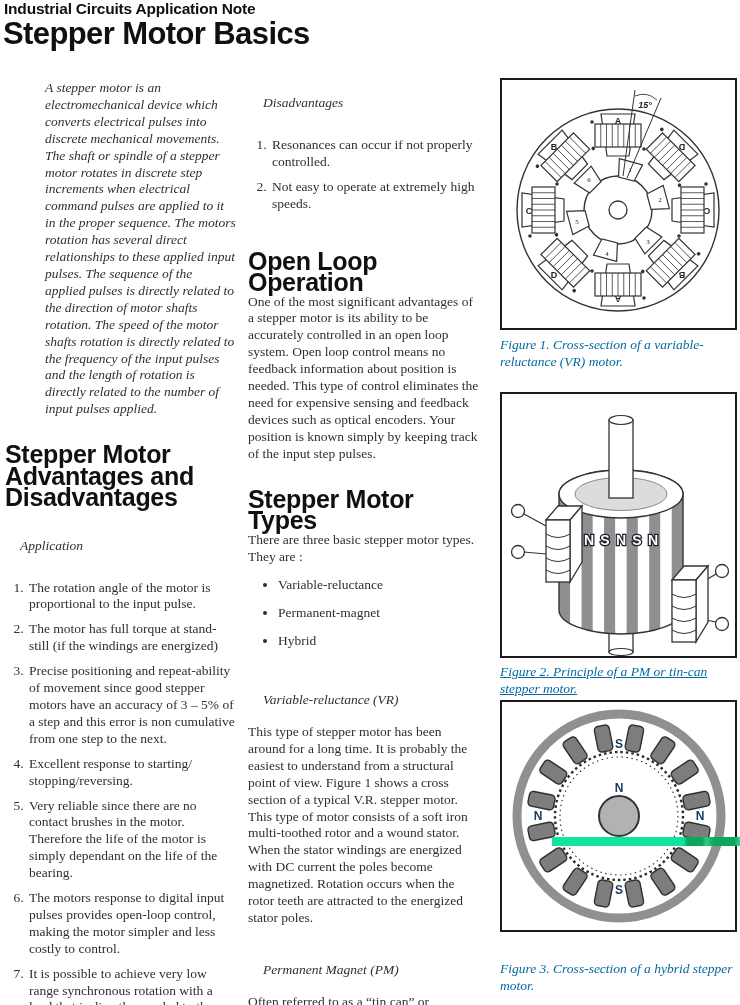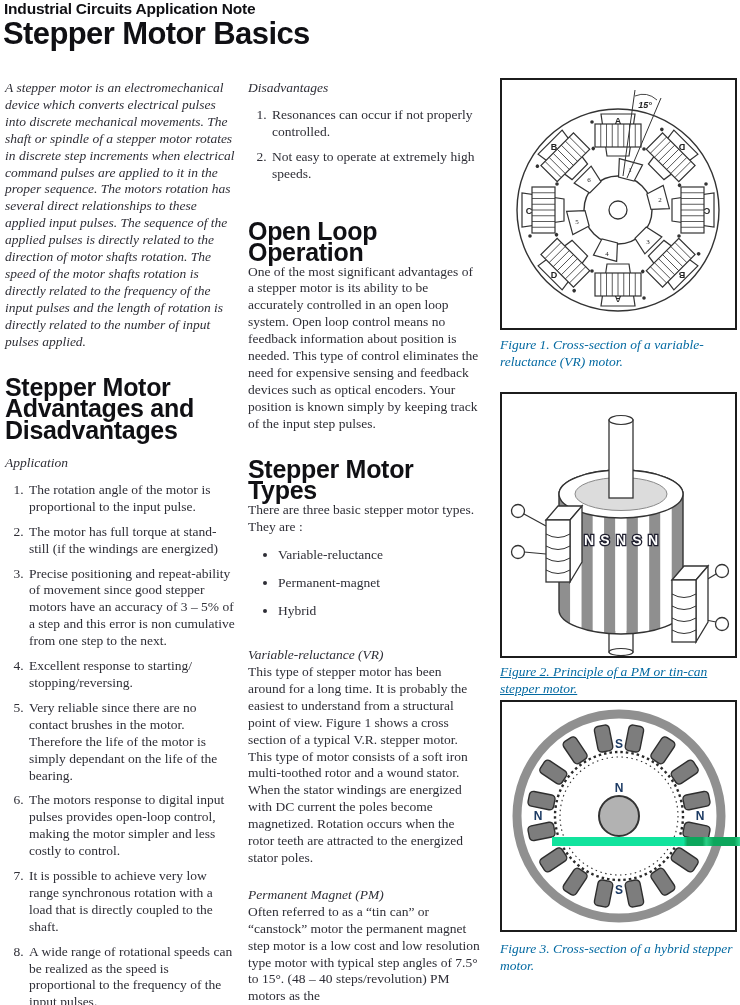--- a/index.html
+++ b/index.html
@@ -9,41 +9,41 @@
   .kicker{position:absolute;left:4px;top:0px;font-family:"Liberation Sans",sans-serif;
           font-weight:bold;font-size:15.5px;color:#101014;letter-spacing:-0.2px;}
   .title{position:absolute;left:3px;top:16px;font-family:"Liberation Sans",sans-serif;
          font-weight:bold;font-size:31px;color:#101014;letter-spacing:-0.6px;}
   
   .col{position:absolute;top:80px;font-size:13.5px;line-height:16.9px;}
   #col1{left:5px;width:231px;}
   #col2{left:248px;width:233px;}
   #col3{left:500px;width:240px;top:78px;height:864px;}
   p{margin:0;}
-  .intro{font-style:italic;}
+  .intro{font-style:italic;margin-left:40px;}
   .h2{font-family:"Liberation Sans",sans-serif;font-weight:bold;font-size:25px;
       line-height:21.5px;color:#101014;letter-spacing:-0.3px;margin:0;}
-  .sublabel{font-style:italic;margin:0;}
+  .sublabel{font-style:italic;margin:15px;}
   ol.num-list{margin:0;padding:0 0 0 22px;}
   ol.num-list li{margin:0 0 8px 0;padding-left:2px;}
   ul.bullet-list{margin:0;padding:0 0 0 30px;list-style:disc;}
   ul.bullet-list li{margin:0 0 11px 0;}
   .sp-intro-head{height:26px;}
   .sp-head-label{height:14px;}
   .sp-label-list{height:10px;}  .sp12{height:12px;}  .sp20{height:20px;}
   .sp26{height:26px;} .sp30{height:30px;} .sp16{height:16px;}
   
   .figbox{position:absolute;left:0;width:237px;border:2px solid #1c1c1c;background:#fff;box-sizing:border-box;}
   .figcap{position:absolute;left:0;width:237px;font-style:italic;font-size:13.5px;line-height:17px;color:#0369a1;}
   #fig1{top:0;height:252px;}
   #cap1{top:258px;}
   #fig2{top:314px;height:266px;}
   #cap2{top:585px;text-decoration:underline;}
   #fig3{top:622px;height:232px;}
-  #cap3{top:862px;}
+  #cap3{top:882px;}
   svg{display:block;}
   .hl-bar{position:absolute;left:552px;top:837px;width:188px;height:9px;
           background:linear-gradient(90deg,#12e39d 0%,#12e39d 70%,#0ca65c 72%,#0ca65c 80%,#2bcf85 82%,#0ca65c 86%,#0ca65c 97%,#31d992 100%);}
   .figlabel{font-family:"Liberation Sans",sans-serif;font-weight:bold;}
 </style>
 </head>
 <body>
 
 <div class="page">
 

